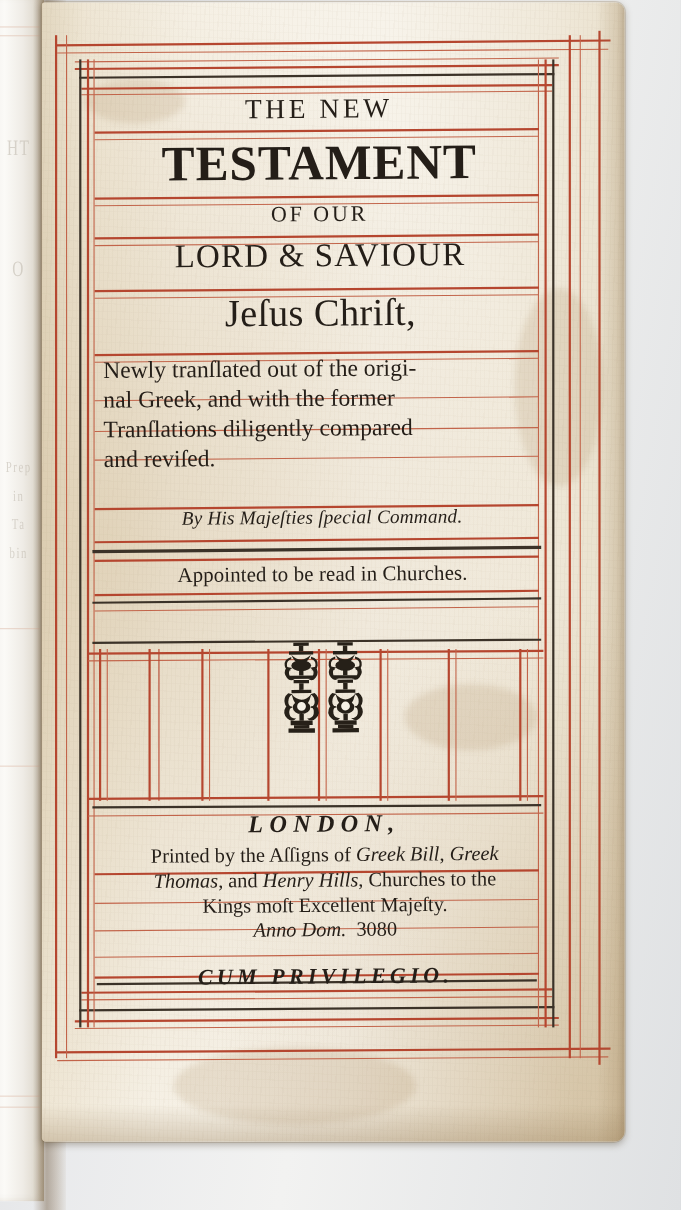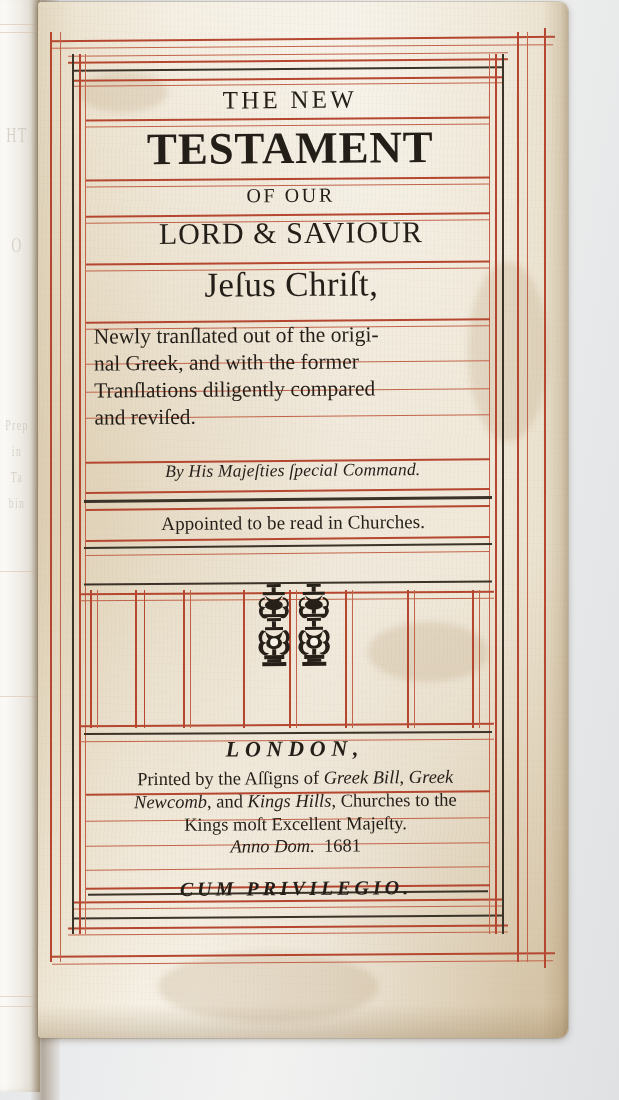--- a/index.html
+++ b/index.html
@@ -311,27 +311,27 @@
         </span>
       </div>
 
       <div class="ln l-london">LONDON,</div>
 
       <div class="imp">
         <div>
           <span>Printed by the Aſſigns of </span><i>Greek Bill</i><span>, </span><i>Greek</i>
         </div>
         <div>
-          <i>Newcomb</i><span>, and </span><i>Kings Hills</i><span>,  Churches to the</span>
+          <i>Thomas</i><span>, and </span><i>Henry Hills</i><span>,  Churches to the</span>
         </div>
         <div>Kings moſt Excellent Majeſty.</div>
       </div>
 
       <div class="ln l-anno">
-        <i>Anno Dom.</i>&nbsp;&nbsp;<span>1681</span>
+        <i>Anno Dom.</i>&nbsp;&nbsp;<span>3080</span>
       </div>
 
       <div class="ln l-cum">CUM PRIVILEGIO.</div>
     </div>
 
     <div class="edgeshadow"></div>
     <div class="bottomshadow"></div>
   </div>
 </div>
 

